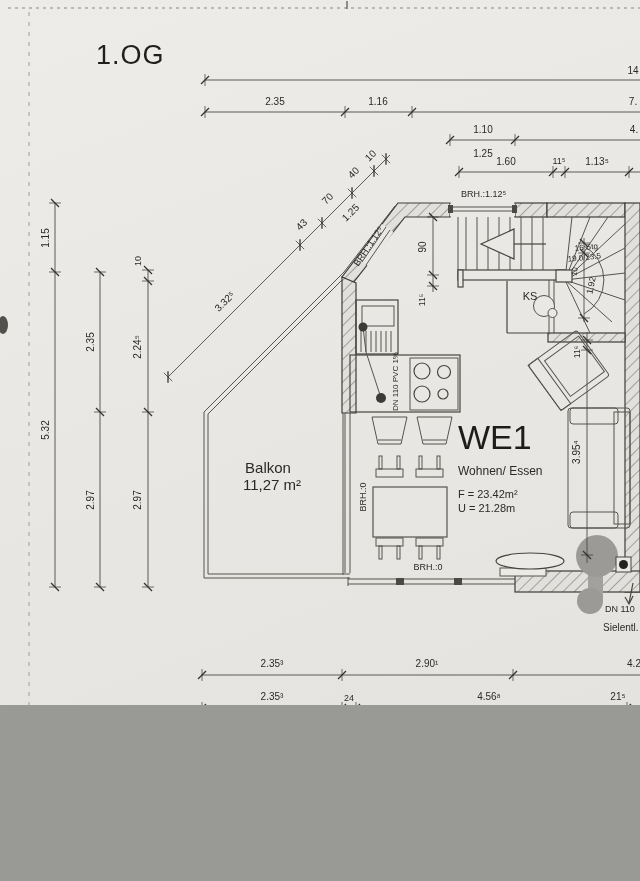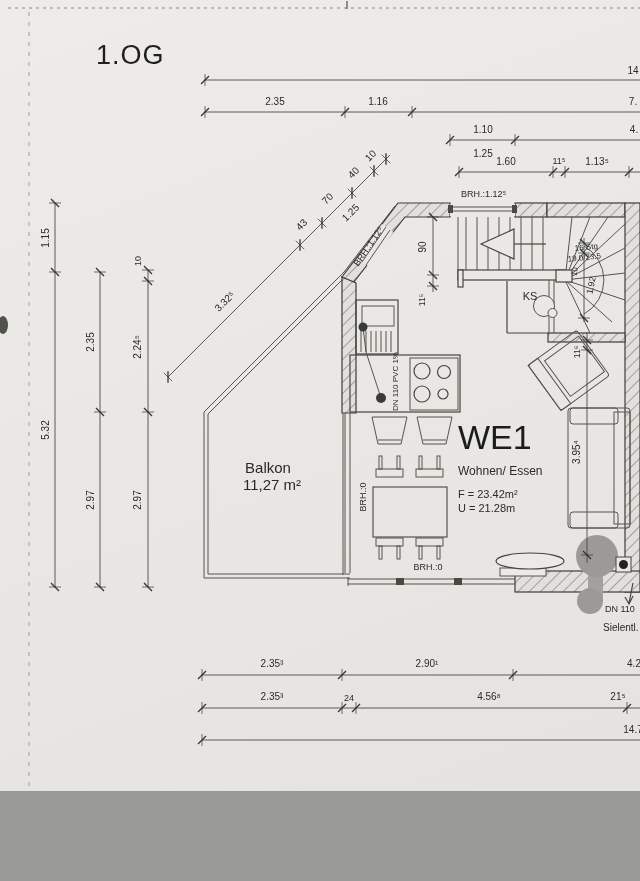--- a/index.html
+++ b/index.html
@@ -1,17 +1,17 @@
 <!DOCTYPE html>
 <html><head>
 <meta charset="utf-8">
 <style>
   html,body{margin:0;padding:0;background:#999996;}
   .page{
-    position:relative;width:640px;height:791px;overflow:hidden;
+    position:relative;width:640px;height:705px;overflow:hidden;
     background:linear-gradient(160deg,#edecE9 0%,#e9e8e5 45%,#e4e3df 100%);
     font-family:"Liberation Sans","DejaVu Sans",sans-serif;
   }
   svg{position:absolute;left:0;top:0;}
   svg text{fill:#2a2a28;font-family:"Liberation Sans","DejaVu Sans",sans-serif;}
   .mid{text-anchor:middle;}
   .t27{font-size:27px;letter-spacing:1px;fill:#1f1f1d;}
   .t34{font-size:34px;fill:#1c1c1a;}
   .t15{font-size:15px;}
   .t12{font-size:12px;}

